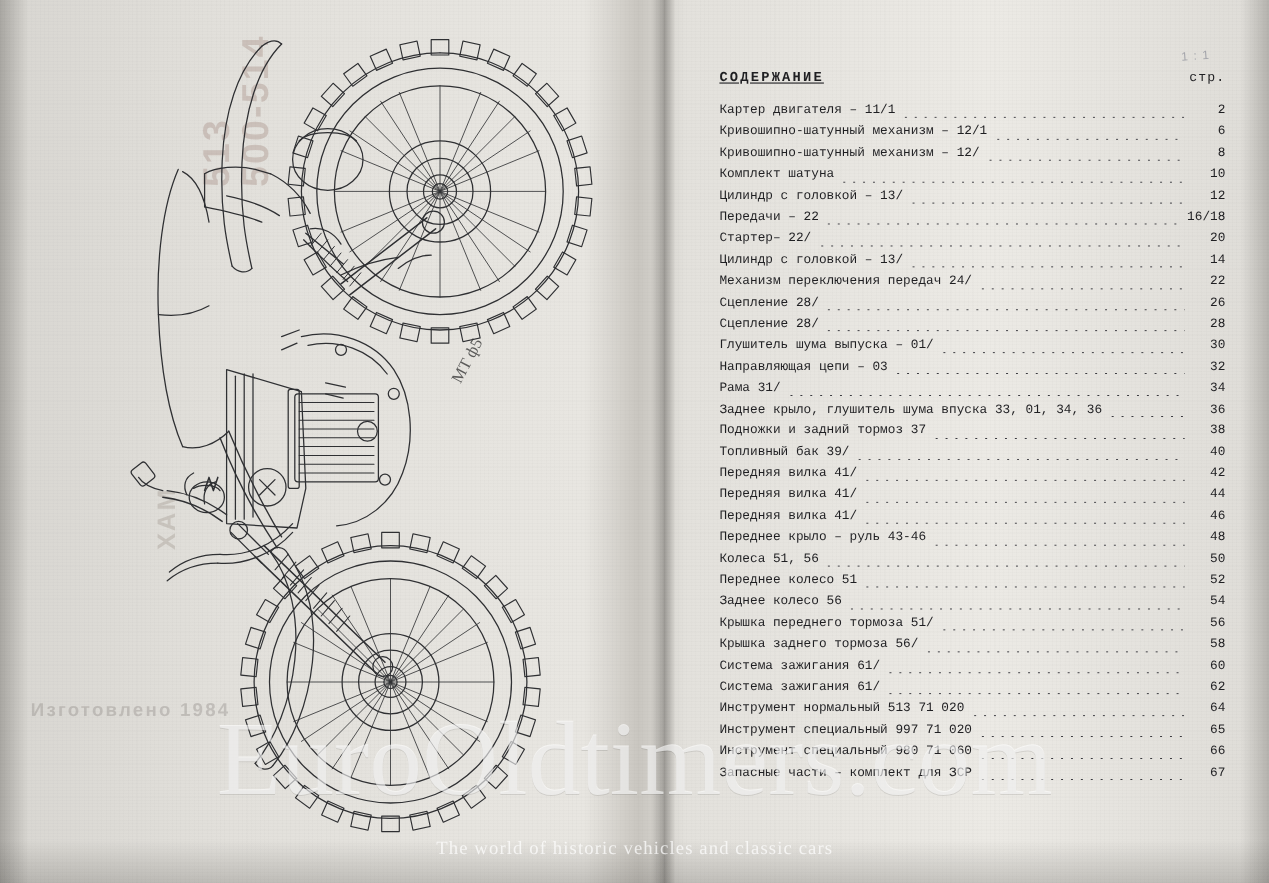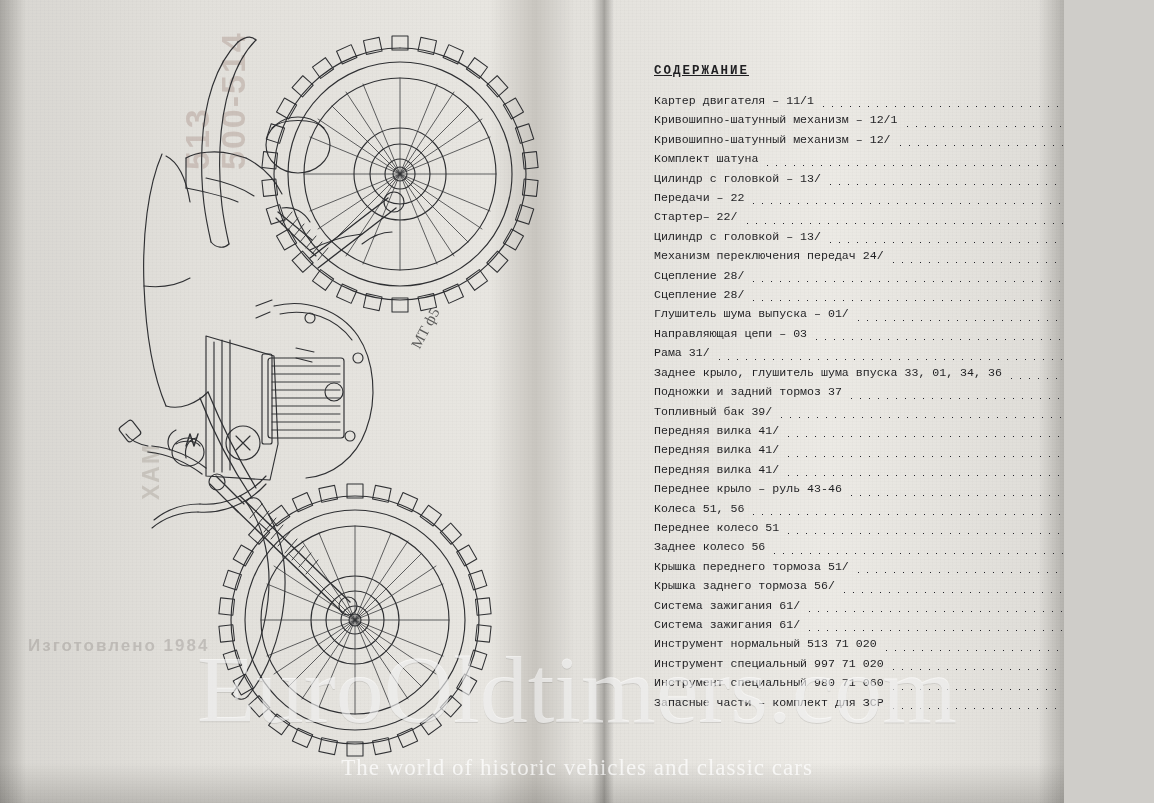--- a/index.html
+++ b/index.html
@@ -2,21 +2,21 @@
 <html><head>
 <meta charset="utf-8">
 <style>
   html,body{margin:0;padding:0;}
   body{
     width:1154px;height:803px;overflow:hidden;
     background:#cfcdc9;
     font-family:"Liberation Mono", monospace;
   }
   .page{
-    position:relative;width:1064px;height:803px;
+    position:relative;width:1154px;height:803px;
     background:linear-gradient(90deg,#d8d6d1 0%, #e2e0db 18%, #e8e6e1 46%, #cfccc6 49.5%, #c9c6c0 50.3%, #e3e1dc 54%, #eceae5 78%, #dedcd7 100%);
     overflow:hidden;
   }
   
   .grain{
     position:absolute;inset:0;
     background:
       repeating-linear-gradient(0deg, rgba(0,0,0,0.012) 0 1px, rgba(255,255,255,0) 1px 3px),
       repeating-linear-gradient(90deg, rgba(0,0,0,0.010) 0 1px, rgba(255,255,255,0) 1px 4px);
     pointer-events:none;
@@ -92,21 +92,21 @@
   
   .wm{
     position:absolute;left:0;bottom:58px;width:1154px;text-align:center;
     font-family:"Liberation Serif", serif;font-size:96px;
     color:rgba(255,255,255,0.62);
     text-shadow:0 1px 0 rgba(0,0,0,0.10);
     letter-spacing:0px;pointer-events:none;
   }
   .wm-sub{
     position:absolute;left:0;bottom:22px;width:1154px;text-align:center;
-    font-family:"Liberation Serif", serif;font-size:23px;
+    font-family:"Liberation Serif", serif;font-size:17px;
     color:rgba(255,255,255,0.72);letter-spacing:1px;pointer-events:none;
   }
 </style>
 </head>
 <body>
 
 <div class="page">
 
   <div class="left-page">
 

